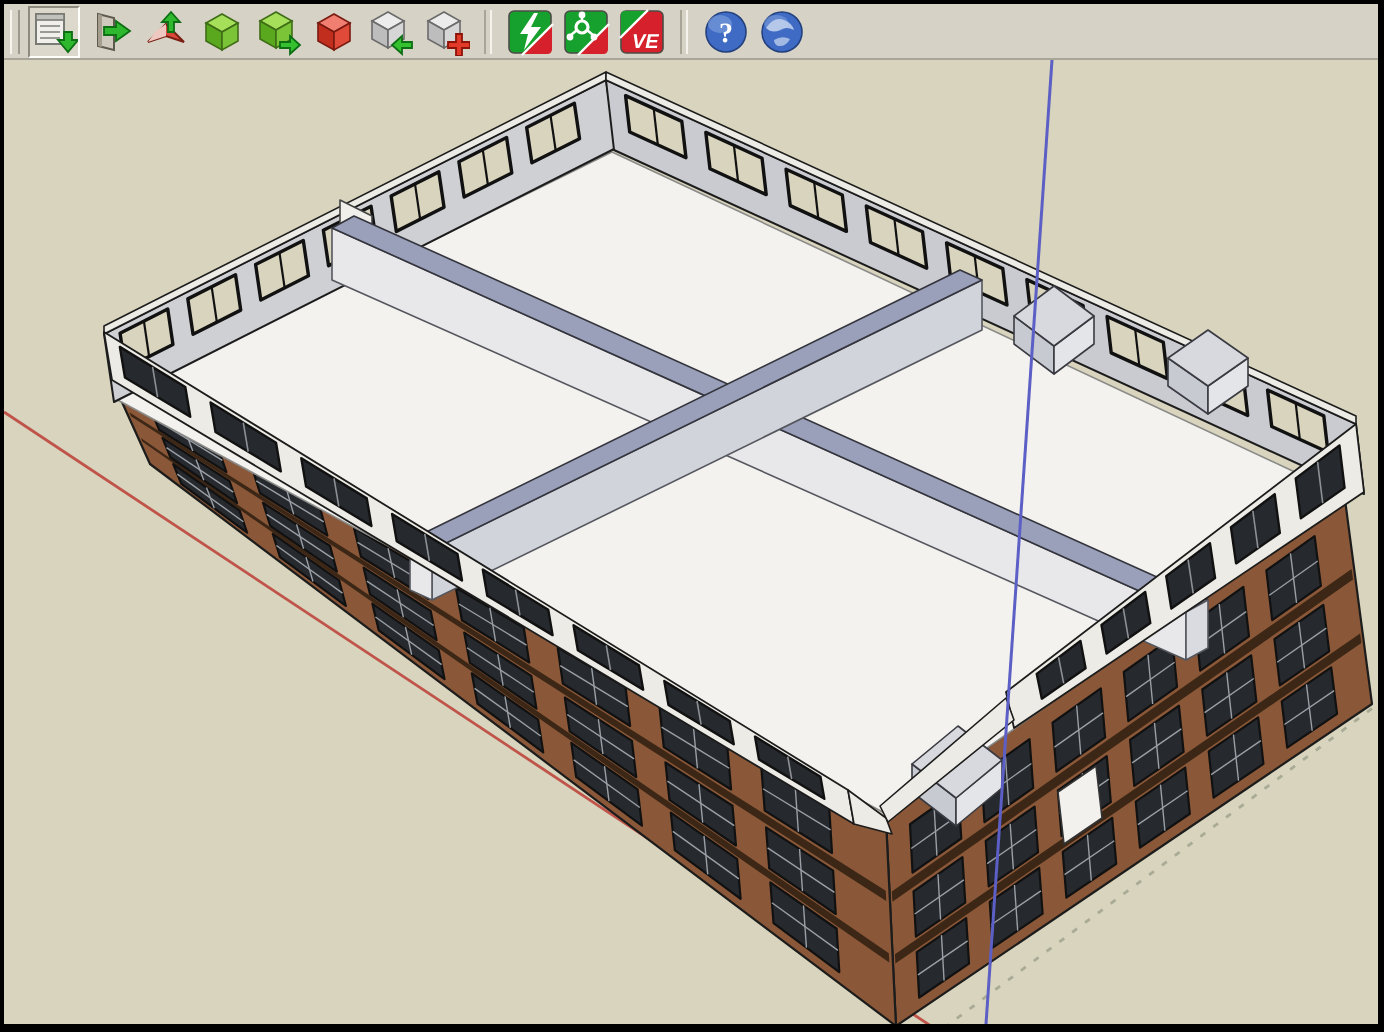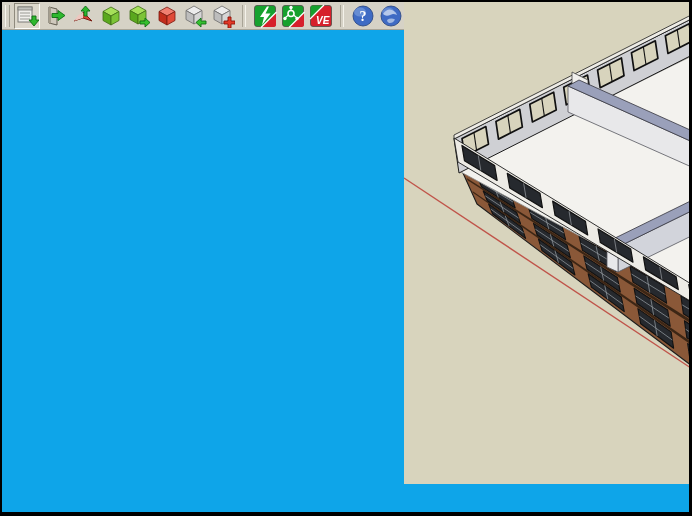--- a/index.html
+++ b/index.html
@@ -1,19 +1,19 @@
 <!DOCTYPE html>
 <html><head>
 <meta charset="utf-8">
 <style>
   html,body{margin:0;padding:0;background:#6b6b6b;font-family:"Liberation Sans",sans-serif;}
   .frame{
     width:692px;height:516px;box-sizing:border-box;margin:0 auto;
     border:solid #000;border-width:2px 3px 4px 2px;
-    background:#0ea5e9;display:flex;flex-direction:row;
+    background:#0ea5e9;display:flex;flex-direction:column;
   }
   .toolbar{
     height:28px;box-sizing:border-box;display:flex;align-items:center;
     padding:1px 0 1px 3px;gap:2px;border-bottom:1px solid #a9a598;background:#d6d2c6;
   }
   .grip{width:3px;height:22px;border-left:1px solid #f6f4ec;border-right:1px solid #9d9a8d;margin-right:2px;}
   .tb-btn{
     width:26px;height:26px;padding:0;display:flex;align-items:center;justify-content:center;
     background:transparent;border:1px solid transparent;cursor:pointer;
   }

